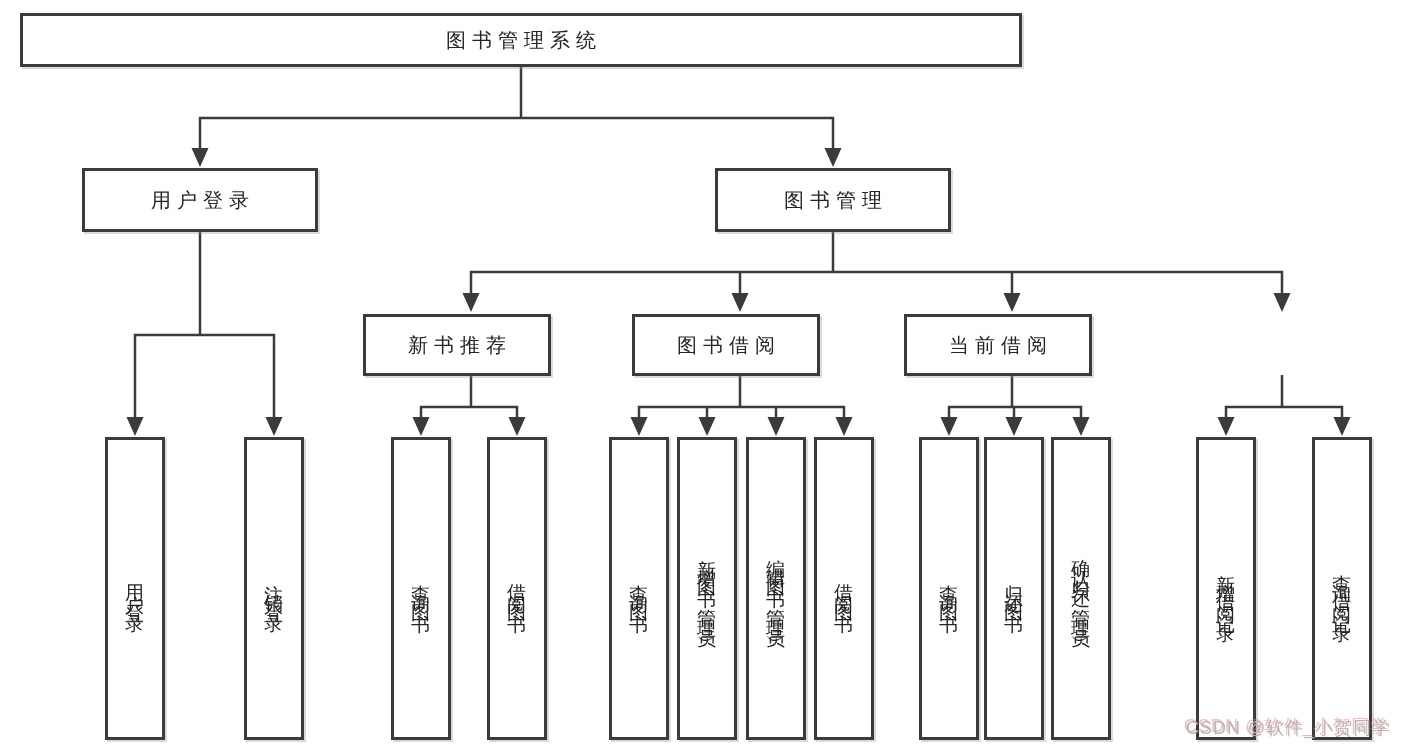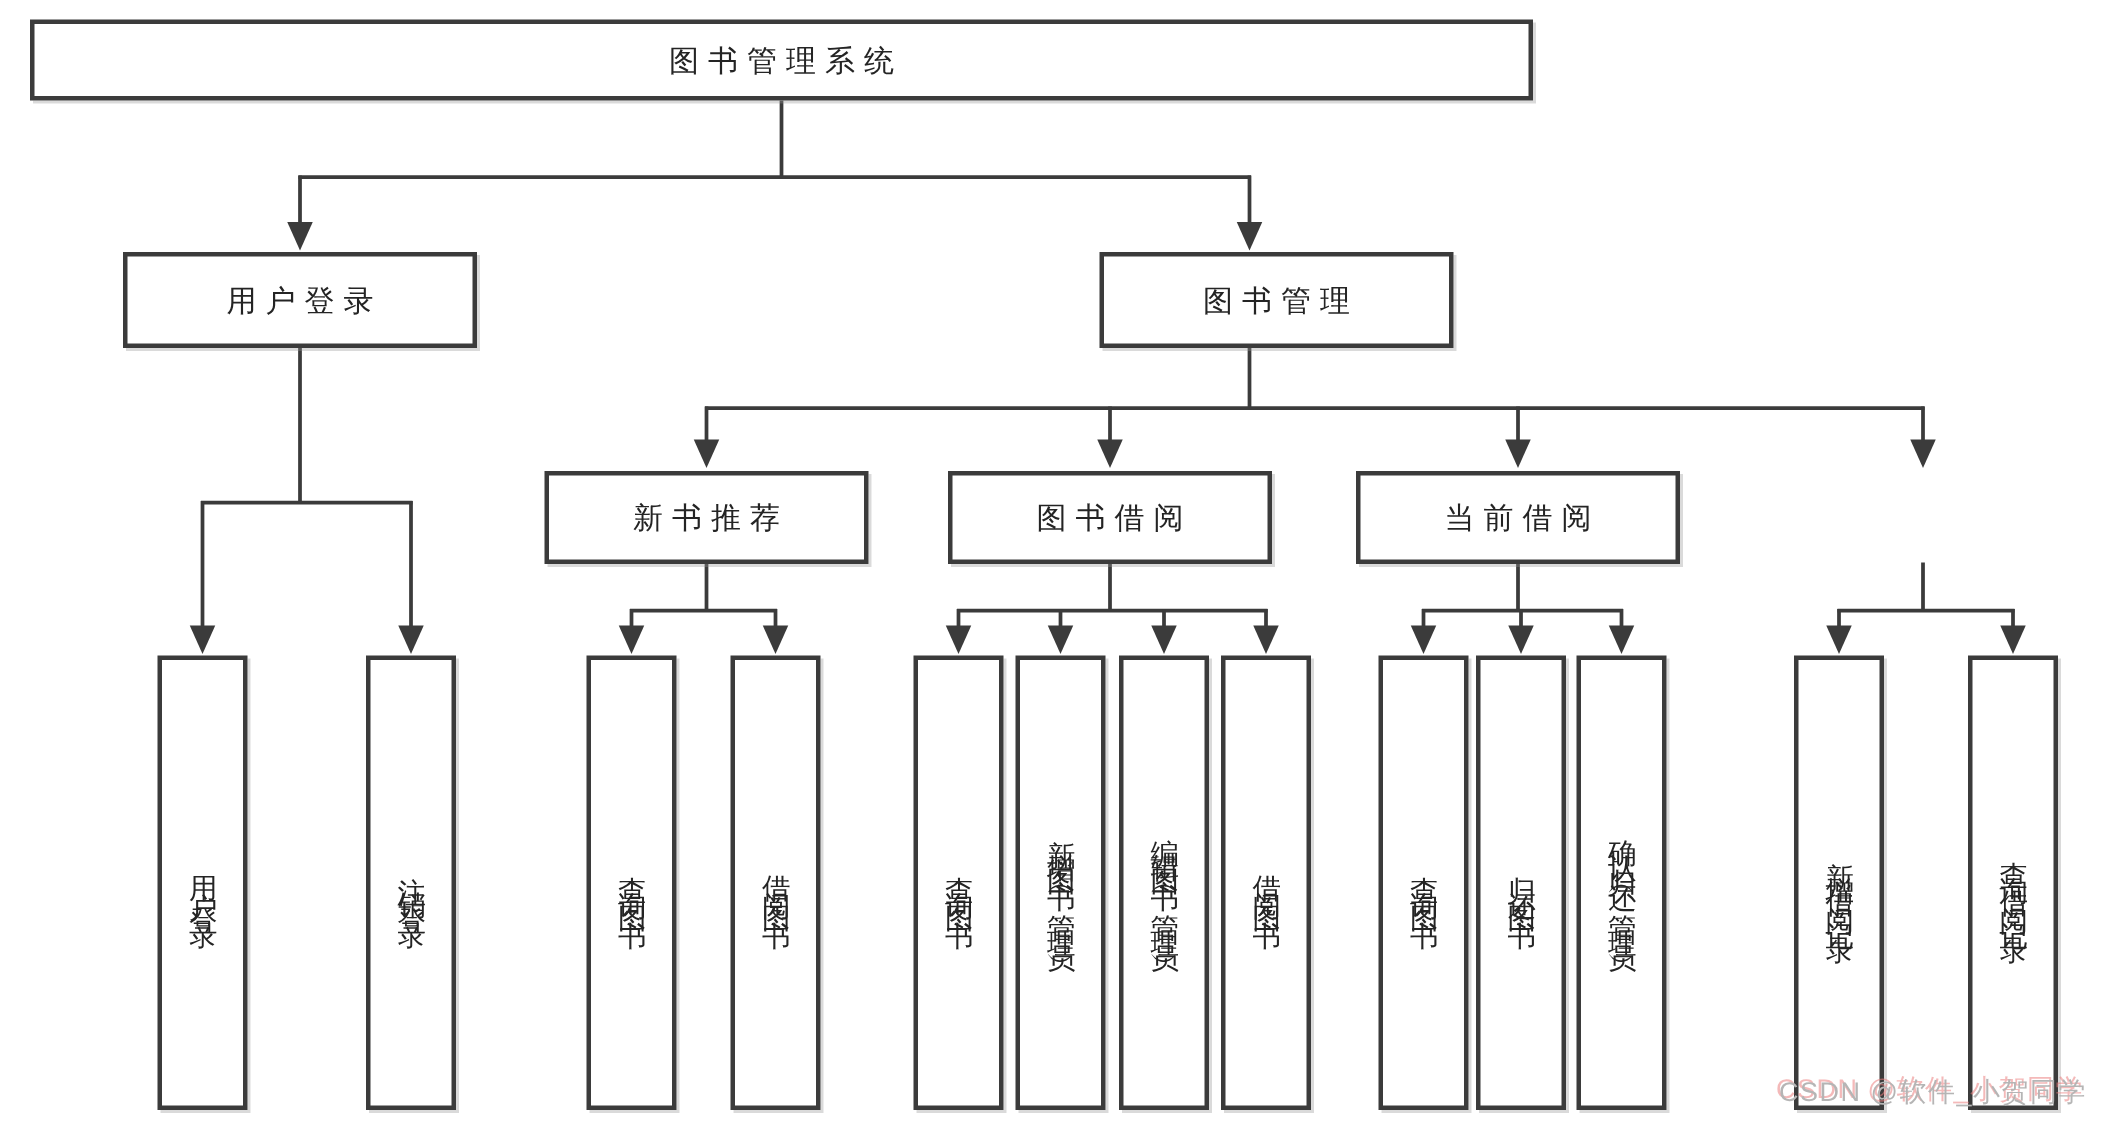--- a/index.html
+++ b/index.html
@@ -18,21 +18,21 @@
   }
   .h-label{
     font-size:20px;
     color:#242424;
     letter-spacing:6px;
     padding-left:6px; 
     white-space:nowrap;
   }
   .root{left:20px;top:13px;width:1002px;height:54px;}
   .lvl2{top:168px;width:236px;height:64px;}
-  .lvl3{top:314px;width:216px;height:62px;}
+  .lvl3{top:314px;width:188px;height:62px;}
   .leaf{top:437px;width:60px;height:303px;}
   .v-label{
     writing-mode:vertical-rl;
     text-orientation:mixed;
     font-size:19px;
     letter-spacing:10px;
     color:#242424;
     line-height:1;
   }
   #watermark{
@@ -107,21 +107,21 @@
       <polygon points="1333.5,417 1350.5,417 1342,436" fill="#3b3b3b"></polygon>
     </svg>
 
   <div class="box root">
     <span class="h-label">图书管理系统</span>
   </div>
 
   <div class="box lvl2" style="left:82px">
     <span class="h-label">用户登录</span>
   </div>
-  <div class="box lvl2" style="left:733px">
+  <div class="box lvl2" style="left:715px">
     <span class="h-label">图书管理</span>
   </div>
 
   <div class="box lvl3" style="left:363px">
     <span class="h-label">新书推荐</span>
   </div>
   <div class="box lvl3" style="left:632px">
     <span class="h-label">图书借阅</span>
   </div>
   <div class="box lvl3" style="left:904px">

